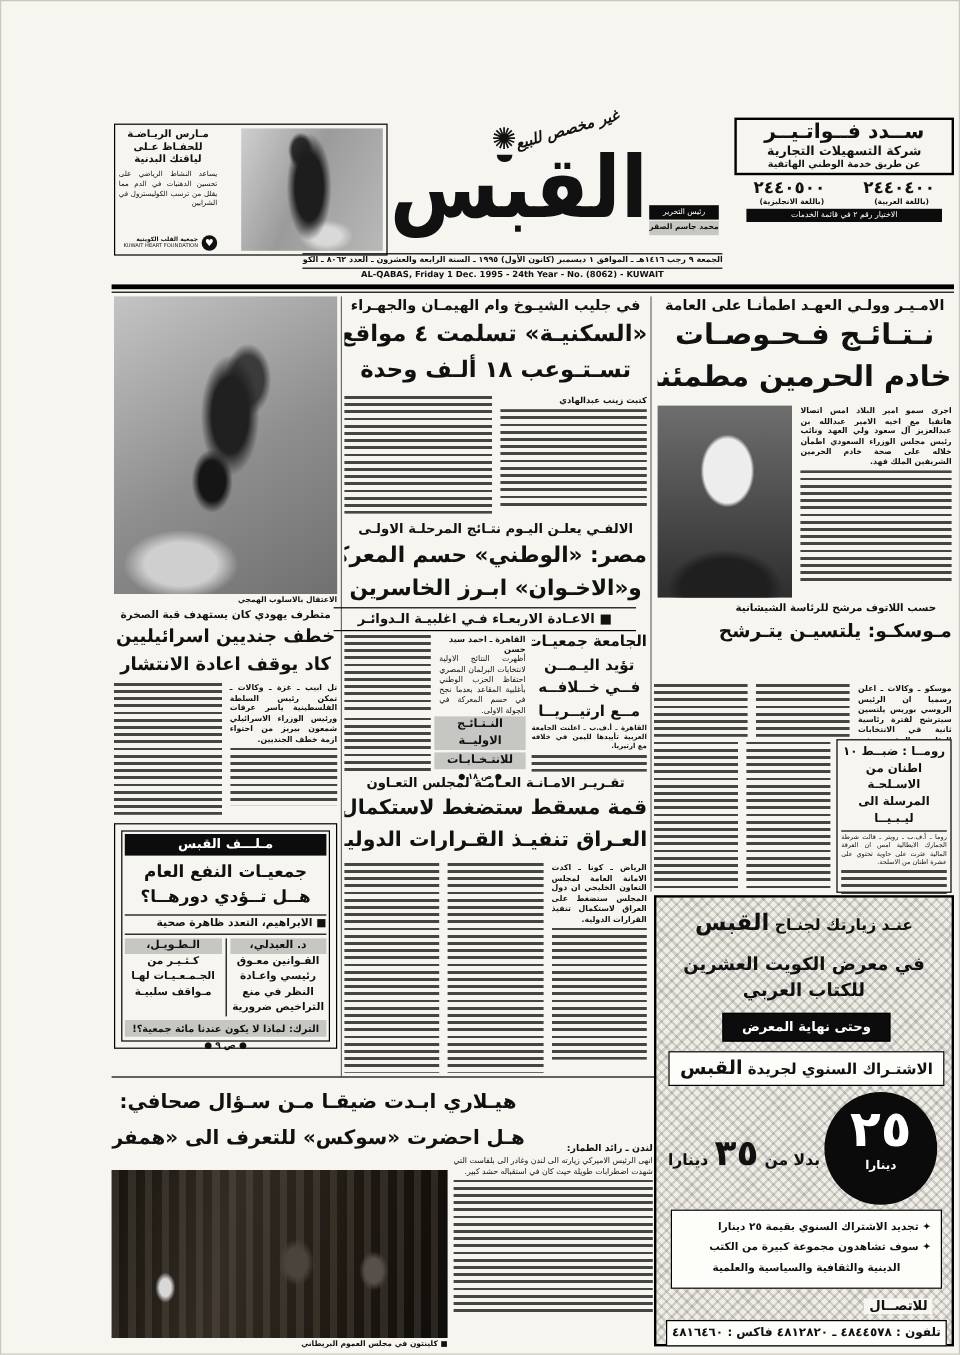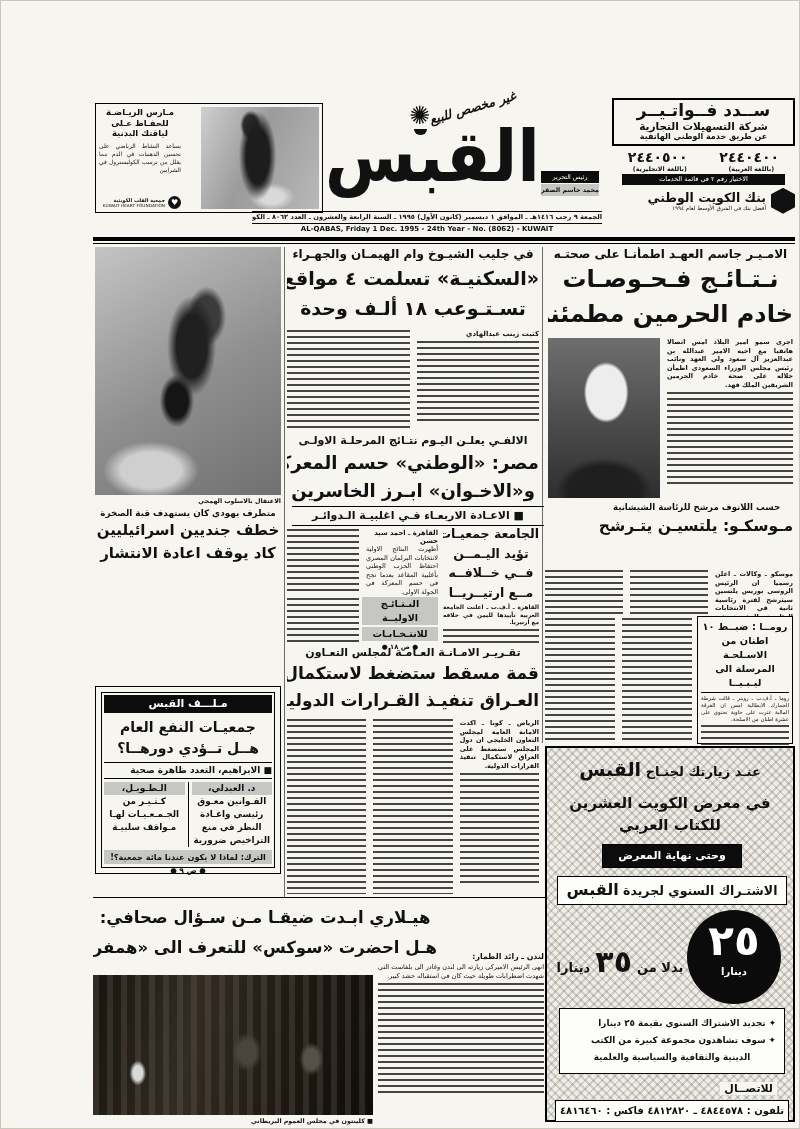--- a/index.html
+++ b/index.html
@@ -85,41 +85,34 @@
     </div>
     <div style="display:flex;justify-content:space-around;margin-top:3px">
       <span class="b" style="font-size:14px">٢٤٤٠٤٠٠</span>
       <span class="b" style="font-size:14px">٢٤٤٠٥٠٠</span>
     </div>
     <div style="display:flex;justify-content:space-around">
       <span class="b" style="font-size:6.3px">(باللغة العربية)</span>
       <span class="b" style="font-size:6.3px">(باللغة الانجليزية)</span>
     </div>
     <div class="blackband c" style="font-size:6.5px;line-height:11px;margin:2px 10px 0">الاختيار رقم ٢ في قائمة الخدمات</div>
-    <div style="display:flex;align-items:center;gap:5px;margin-top:3px;justify-content:flex-start">
-      <span class="hex"></span>
-      <span style="display:flex;flex-direction:column">
-        <span class="b" style="font-size:12.5px;line-height:1.1">بنك الكويت الوطني</span>
-        <span style="font-size:5.6px">أفضل بنك في الشرق الأوسط لعام ١٩٩٤</span>
-      </span>
-    </div>
   </div>
 
   <div class="ab c" style="left:252px;top:211px;width:350px;border-top:1px solid #000">
     <div class="b nw" style="font-size:6.7px;line-height:11px;border-bottom:1px solid #000">الجمعة ٩ رجب ١٤١٦هـ ـ الموافق ١ ديسمبر (كانون الأول) ١٩٩٥ ـ السنة الرابعة والعشرون ـ العدد ٨٠٦٢ ـ الكويت</div>
     <div class="b nw" style="font-size:7px;line-height:11px;direction:ltr">AL-QABAS, Friday 1 Dec. 1995 - 24th Year - No. (8062) - KUWAIT</div>
   </div>
 
   <div class="hrule" style="left:93px;top:237px;width:702px;height:4px"></div>
   <div class="hrule" style="left:93px;top:243px;width:702px;height:1px"></div>
 
   <div class="vr" style="left:284px;top:247px;height:650px"></div>
   <div class="vr" style="left:542px;top:247px;height:496px"></div>
 
-  <div class="ab kick" style="left:548px;top:247px;width:245px;font-size:12px">الامـيـر جاسم العهـد اطمأنـا على صحتـه</div>
+  <div class="ab kick" style="left:548px;top:247px;width:245px;font-size:12px">الامـيـر وولـي العهـد اطمأنـا على العامة</div>
   <div class="ab" style="left:548px;top:262px;width:245px">
     <div class="hl" style="font-size:24px;line-height:35px">نـتـائـج فـحـوصـات</div>
     <div class="hl" style="font-size:24px;line-height:35px">خادم الحرمين مطمئنة</div>
   </div>
   <div class="ab" style="left:548px;top:338px;width:245px;height:160px">
     <div class="cols">
       <div class="col">
         <div class="f6 j b">اجرى سمو امير البلاد امس اتصالا هاتفيا مع اخيه الامير عبدالله بن عبدالعزيز آل سعود ولي العهد ونائب رئيس مجلس الوزراء السعودي اطمأن خلاله على صحة خادم الحرمين الشريفين الملك فهد.</div>
         <div class="fill" style="height:96px;margin-top:3px"></div>
       </div>
@@ -188,21 +181,21 @@
           <div class="fill" style="height:98px"></div>
         </div>
     </div>
   </div>
 
   <div class="ab kick" style="left:287px;top:434px;width:252px;font-size:11px">الالفـي يعلـن اليـوم نتـائج المرحلـة الاولـى</div>
   <div class="ab" style="left:287px;top:449px;width:252px">
     <div class="hl" style="font-size:18px;line-height:28px">مصر: «الوطني» حسم المعركة</div>
     <div class="hl" style="font-size:18px;line-height:28px">و«الاخـوان» ابـرز الخاسرين</div>
   </div>
-  <div class="ab kick" style="left:292px;top:506px;width:252px;font-size:11px;line-height:18px;border-top:1px solid #000;border-bottom:1px solid #000">■ الاعـادة الاربعـاء فـي اغلبيـة الـدوائـر</div>
+  <div class="ab kick" style="left:278px;top:506px;width:252px;font-size:11px;line-height:18px;border-top:1px solid #000;border-bottom:1px solid #000">■ الاعـادة الاربعـاء فـي اغلبيـة الـدوائـر</div>
   <div class="ab" style="left:287px;top:529px;width:151px;height:66px">
     <div class="cols">
       <div class="col">
         <div class="b" style="font-size:6.8px">القاهرة ـ احمد سيد حسن</div>
         <div class="f6 j">أظهرت النتائج الاولية لانتخابات البرلمان المصري احتفاظ الحزب الوطني بأغلبية المقاعد بعدما نجح في حسم المعركة في الجولة الاولى.</div>
       </div>
       <div class="col">
           <div class="fill" style="height:66px"></div>
         </div>
     </div>
@@ -250,20 +243,31 @@
       radial-gradient(26px 40px at 60% 28%, #3b3b3b 0 50%, transparent 75%),
       radial-gradient(22px 34px at 44% 62%, #151515 0 50%, transparent 78%),
       radial-gradient(60px 36px at 30% 90%, #cfcfcf 0 50%, transparent 80%),
       linear-gradient(150deg,#c4c4c4 0%,#8e8e8e 55%,#707070 100%)"></div>
   <div class="ab cap" style="left:95px;top:497px;width:186px">الاعتقال بالاسلوب الهمجي</div>
   <div class="ab kick" style="left:95px;top:508px;width:186px;font-size:8.8px">متطرف يهودي كان يستهدف قبة الصخرة</div>
   <div class="ab" style="left:95px;top:519px;width:186px">
     <div class="hl" style="font-size:15px;line-height:23px">خطف جنديين اسرائيليين</div>
     <div class="hl" style="font-size:15px;line-height:23px">كاد يوقف اعادة الانتشار</div>
   </div>
+  <div class="ab" style="left:95px;top:569px;width:186px;height:110px">
+    <div class="cols">
+      <div class="col">
+        <div class="f6 j"><span class="b">تل ابيب ـ غزة ـ وكالات ـ تمكن رئيس السلطة الفلسطينية ياسر عرفات ورئيس الوزراء الاسرائيلي شمعون بيريز من احتواء ازمة خطف الجنديين.</span></div>
+        <div class="fill" style="height:48px;margin-top:3px"></div>
+      </div>
+      <div class="col">
+          <div class="fill" style="height:110px"></div>
+        </div>
+    </div>
+  </div>
 
   <div class="ab boxed" style="left:95px;top:686px;width:186px;height:188px;padding:4px;outline:1px solid #000;outline-offset:-7px">
     <div style="padding:4px 4px 0">
       <div class="blackband c b" style="font-size:11px;line-height:18px">مـلـــف القبس</div>
       <div class="hl" style="font-size:14px;line-height:21px;margin-top:4px">جمعيـات النفع العام</div>
       <div class="hl" style="font-size:14px;line-height:21px">هــل تــؤدي دورهــا؟</div>
       <div style="border-top:1px solid #000;margin:3px 0 2px"></div>
       <div class="b nw" style="font-size:9px">■ الابراهيم، التعدد ظاهرة صحية</div>
       <div style="display:flex;gap:0;margin-top:3px;border-top:1px solid #000;padding-top:3px">
         <div style="flex:1;padding-left:3px">

